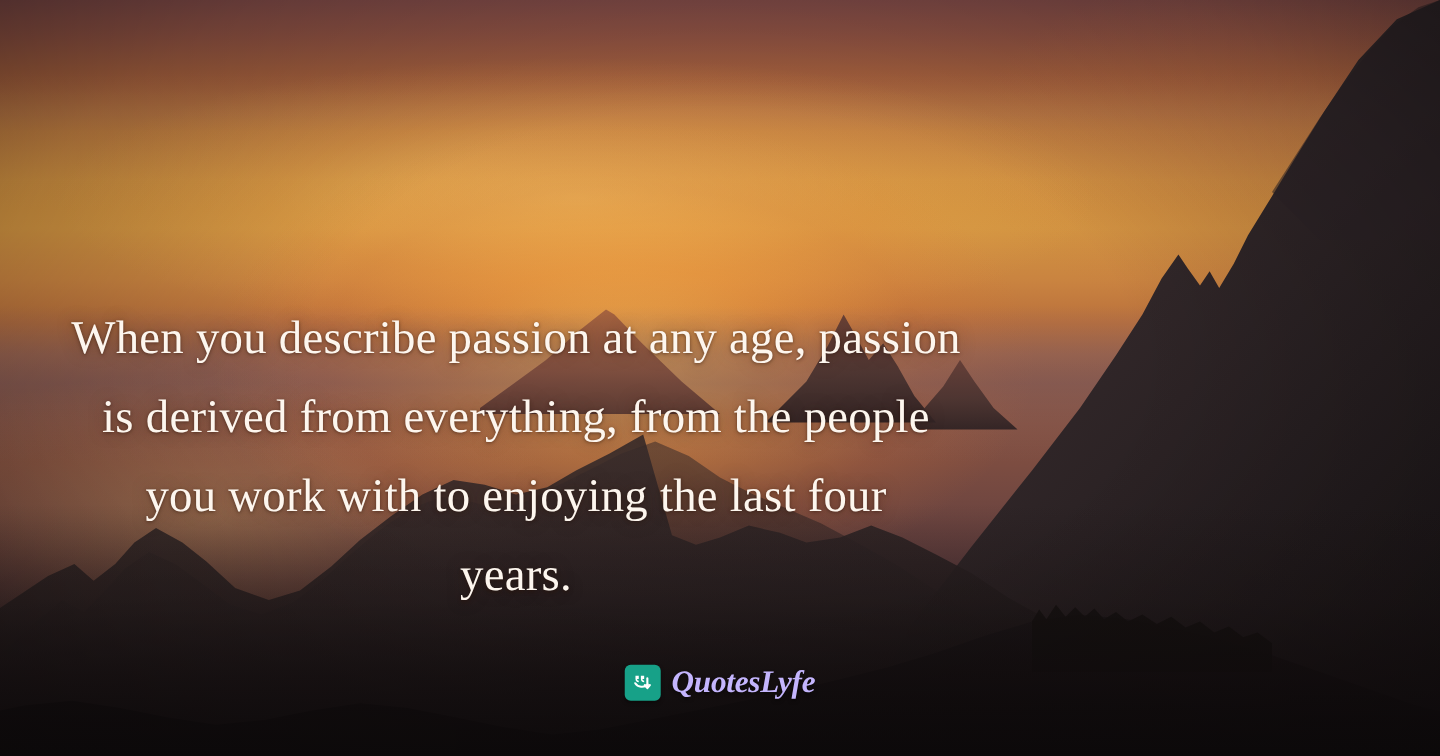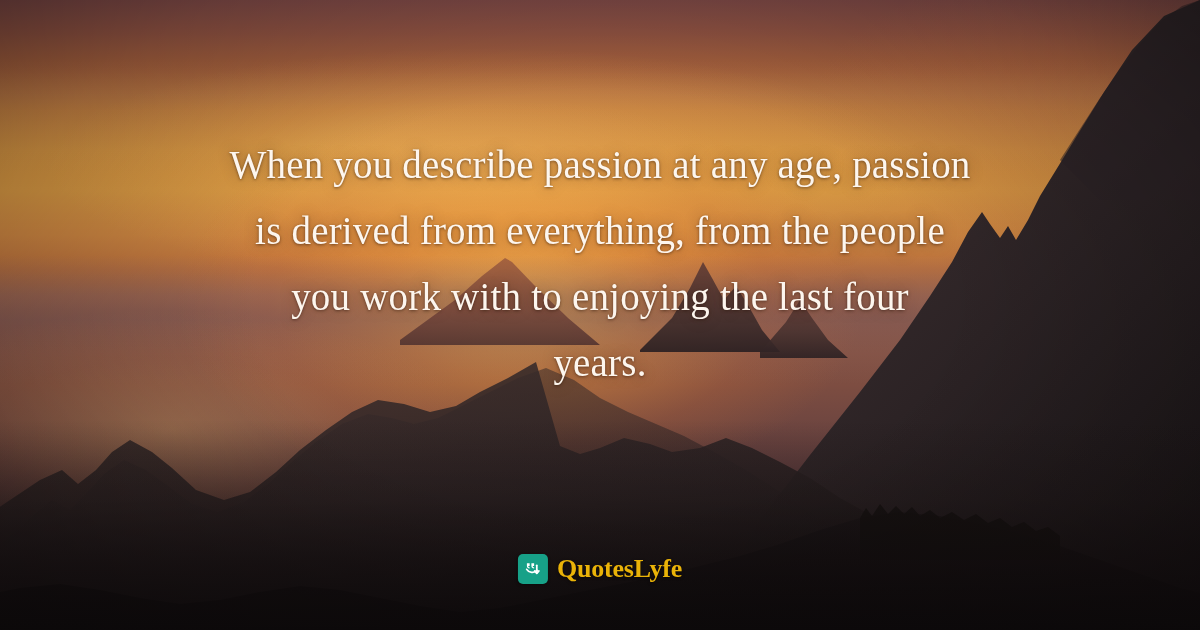--- a/index.html
+++ b/index.html
@@ -112,21 +112,21 @@
       rgba(20,14,14,0.30) 500px,
       rgba(16,11,12,0.66) 565px,
       rgba(12,9,10,0.86) 630px);
   }
 
   
   .content {
     position: absolute;
     inset: 0;
     display: flex;
-    flex-direction: column;
+    flex-direction: row;
     align-items: center;
   }
 
   .quote {
     width: 860px;
     margin-top: 132px;
     text-align: center;
     color: #fdf6ee;
     font-size: 39px;
     line-height: 66px;
@@ -166,25 +166,26 @@
     width: 30px;
     height: 30px;
     border-radius: 5px;
     background: #17a188;
     display: flex;
     align-items: center;
     justify-content: center;
     box-shadow: 0 1px 3px rgba(0,0,0,0.35);
   }
   .logo-text {
-    color: #eab308;
+    color: #c4b5fd;
     font-size: 26px;
     font-weight: bold;
     letter-spacing: -0.2px;
     text-shadow: 0 1px 3px rgba(0,0,0,0.5);
+    font-style: italic;
   }
 </style>
 </head>
 <body>
 
 <div id="card">
 
   <div class="layer sky-base"></div>
   <div class="layer glow-right-top"></div>
   <div class="layer haze-band2"></div>

